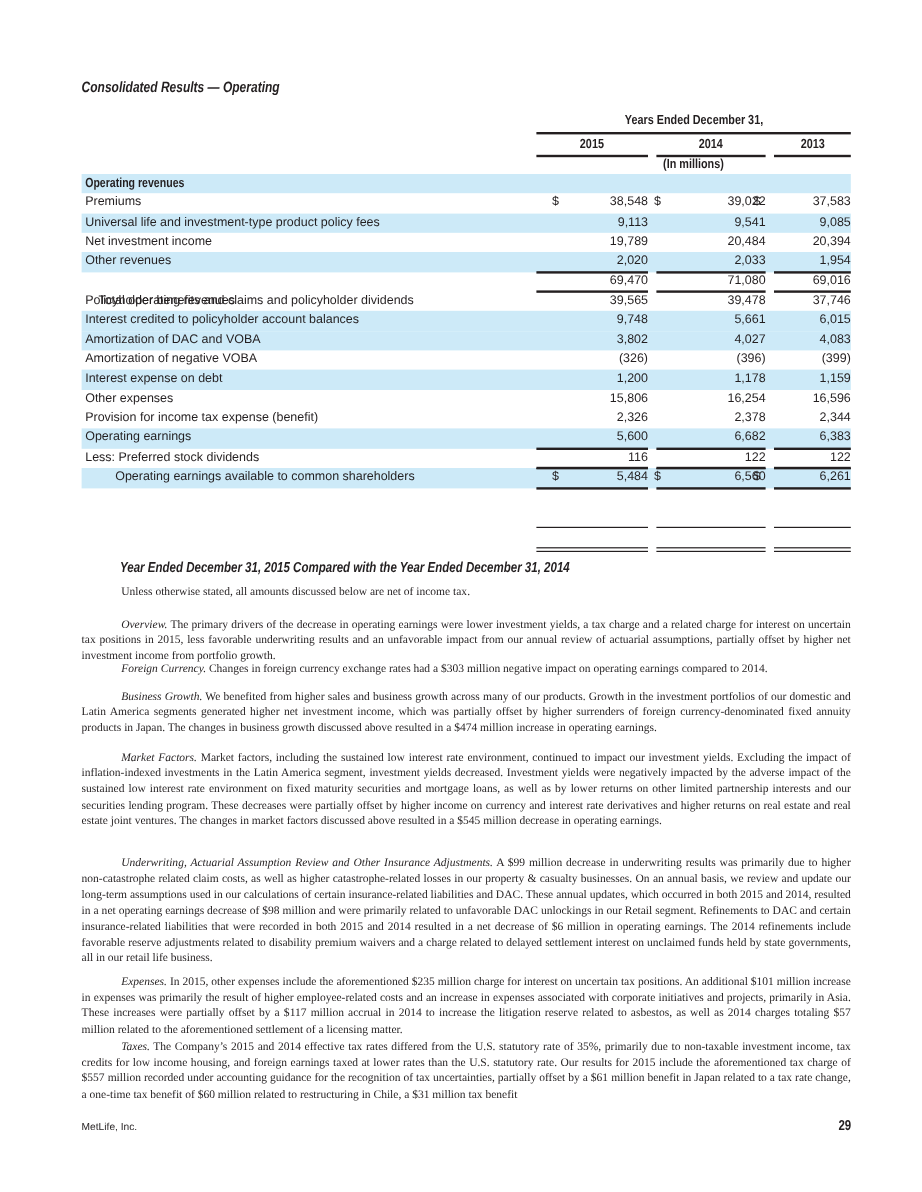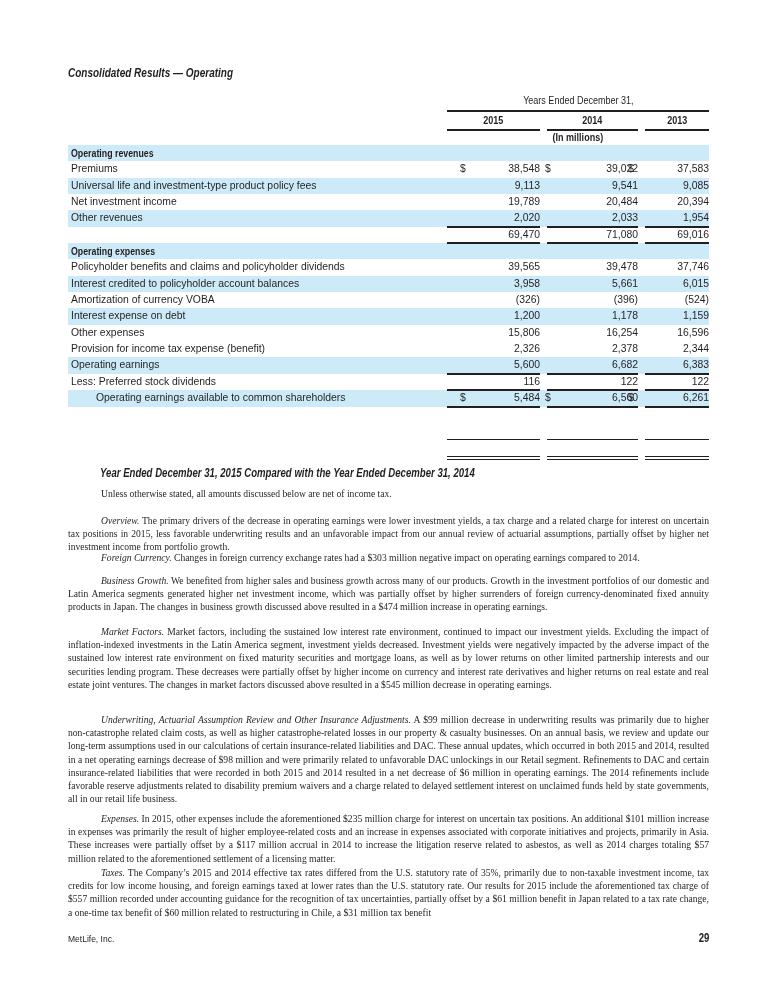--- a/index.html
+++ b/index.html
@@ -3,21 +3,21 @@
 <meta charset="utf-8">
 <style>
   html, body { margin: 0; padding: 0; background: #ffffff; }
   body { width: 768px; height: 993px; position: relative; overflow: hidden;
          font-family: "Liberation Sans", sans-serif; color: #231f20; }
   .section-title { position: absolute; left: 68px; top: 66px; font-size: 12.5px; font-style: italic; font-weight: bold; }
   .section-title span { display:inline-block; transform: scaleX(0.8); transform-origin: left center; white-space: nowrap; }
 
   
   .tbl { position: absolute; left: 68px; top: 94px; width: 641px; }
-  .hdr-years { position: absolute; left: 379px; width: 262px; top: 0; height: 16px; text-align: center; font-size: 11px; font-weight: normal; }
+  .hdr-years { position: absolute; left: 379px; width: 262px; top: 0; height: 16px; text-align: center; font-size: 11px; font-weight: bold; }
   .hdr-years span { display:inline-block; transform: scaleX(0.82); white-space: nowrap; }
   .hdr-line { position: absolute; height: 2px; background: #231f20; }
   .hdr-year { position: absolute; top: 20px; height: 14px; text-align: center; font-size: 11px; font-weight: bold; }
   .hdr-year span { display:inline-block; transform: scaleX(0.82); }
   .hdr-unit { position: absolute; left: 379px; width: 262px; top: 37px; text-align:center; font-size: 11px; font-weight: bold; }
   .hdr-unit span { display:inline-block; transform: scaleX(0.82); }
 
   .rows { position: absolute; left: 0; top: 51px; width: 641px; }
   .row { position: relative; height: 16.35px; font-size: 10.4px; line-height: 16.35px; }
   .row.shade { background: #cdeaf8; }
@@ -91,40 +91,43 @@
         <div class="cell c1">2,020</div>
         <div class="cell c2">2,033</div>
         <div class="cell c3">1,954</div>
       </div>
       <div class="row indent1">
         <div class="label"><span>Total operating revenues</span></div>
         <div class="cell c1">69,470</div>
         <div class="cell c2">71,080</div>
         <div class="cell c3">69,016</div>
       </div>
-      <div class="row shade heading">
-        <div class="label"><span>Operating expenses</span></div>
-      </div>
       <div class="row">
         <div class="label"><span>Policyholder benefits and claims and policyholder dividends</span></div>
         <div class="cell c1">39,565</div>
         <div class="cell c2">39,478</div>
         <div class="cell c3">37,746</div>
       </div>
       <div class="row shade">
         <div class="label"><span>Interest credited to policyholder account balances</span></div>
-        <div class="cell c1">3,958</div>
+        <div class="cell c1">9,748</div>
         <div class="cell c2">5,661</div>
         <div class="cell c3">6,015</div>
       </div>
-      <div class="row">
-        <div class="label"><span>Amortization of currency VOBA</span></div>
+      <div class="row shade">
+        <div class="label"><span>Amortization of DAC and VOBA</span></div>
+        <div class="cell c1">3,802</div>
+        <div class="cell c2">4,027</div>
+        <div class="cell c3">4,083</div>
+      </div>
+      <div class="row">
+        <div class="label"><span>Amortization of negative VOBA</span></div>
         <div class="cell c1">(326)</div>
         <div class="cell c2">(396)</div>
-        <div class="cell c3">(524)</div>
+        <div class="cell c3">(399)</div>
       </div>
       <div class="row shade">
         <div class="label"><span>Interest expense on debt</span></div>
         <div class="cell c1">1,200</div>
         <div class="cell c2">1,178</div>
         <div class="cell c3">1,159</div>
       </div>
       <div class="row">
         <div class="label"><span>Other expenses</span></div>
         <div class="cell c1">15,806</div>

